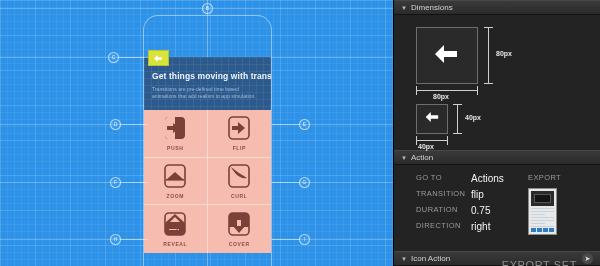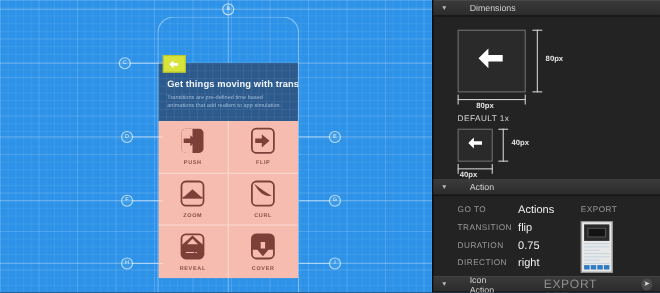--- a/index.html
+++ b/index.html
@@ -119,21 +119,20 @@
     background:#232323;
     border-left:1px solid #000;
     box-sizing:border-box;
   }
   .sec-head{
     height:15px;display:flex;align-items:center;
     background:linear-gradient(#3a3a3a,#2b2b2b);
     border-top:1px solid #484848;border-bottom:1px solid #121212;
     color:#d2d2d2;font-size:8px;padding:0 7px;
     box-sizing:border-box;
-    gap:16px;
   }
   .sec-head .tri{font-size:6px;margin-right:4px;color:#b8b8b8;}
   .sec-head .spacer{flex:1;}
   .export-label{color:#8f8f8f;font-size:11px;letter-spacing:.6px;margin-top:12px;}
   .export-icon{
     width:11px;height:11px;border-radius:50%;background:#4a4a4a;
     margin-left:5px;display:flex;align-items:center;justify-content:center;
     color:#dcdcdc;font-size:7px;line-height:1;
   }
 
@@ -328,21 +327,20 @@
         <div class="dim-cap" style="left:68px;top:0;width:9px;height:1px;"></div>
         <div class="dim-cap" style="left:68px;top:56px;width:9px;height:1px;"></div>
         <div class="dim-txt" style="left:80px;top:23px;">80px</div>
 
         <div class="dim-hline" style="left:0;top:63px;width:62px;"></div>
         <div class="dim-cap" style="left:0;top:59px;width:1px;height:9px;"></div>
         <div class="dim-cap" style="left:61px;top:59px;width:1px;height:9px;"></div>
         <div class="dim-txt" style="left:17px;top:66px;">80px</div>
       </div>
 
-      <div class="dim-label" style="margin-top:4px;">DEFAULT 1x</div>
 
       <div class="dimwrap" style="height:46px;">
         <div class="dimbox" style="width:32px;height:30px;">
           <span>
             <svg width="17" height="14" viewBox="0 0 30 24">
               <path d="M25 9H12V3L3 12l9 9v-6h13z" fill="#ffffff"></path>
             </svg>
           </span>
         </div>
         <div class="dim-vline" style="left:41px;top:0;height:30px;"></div>

